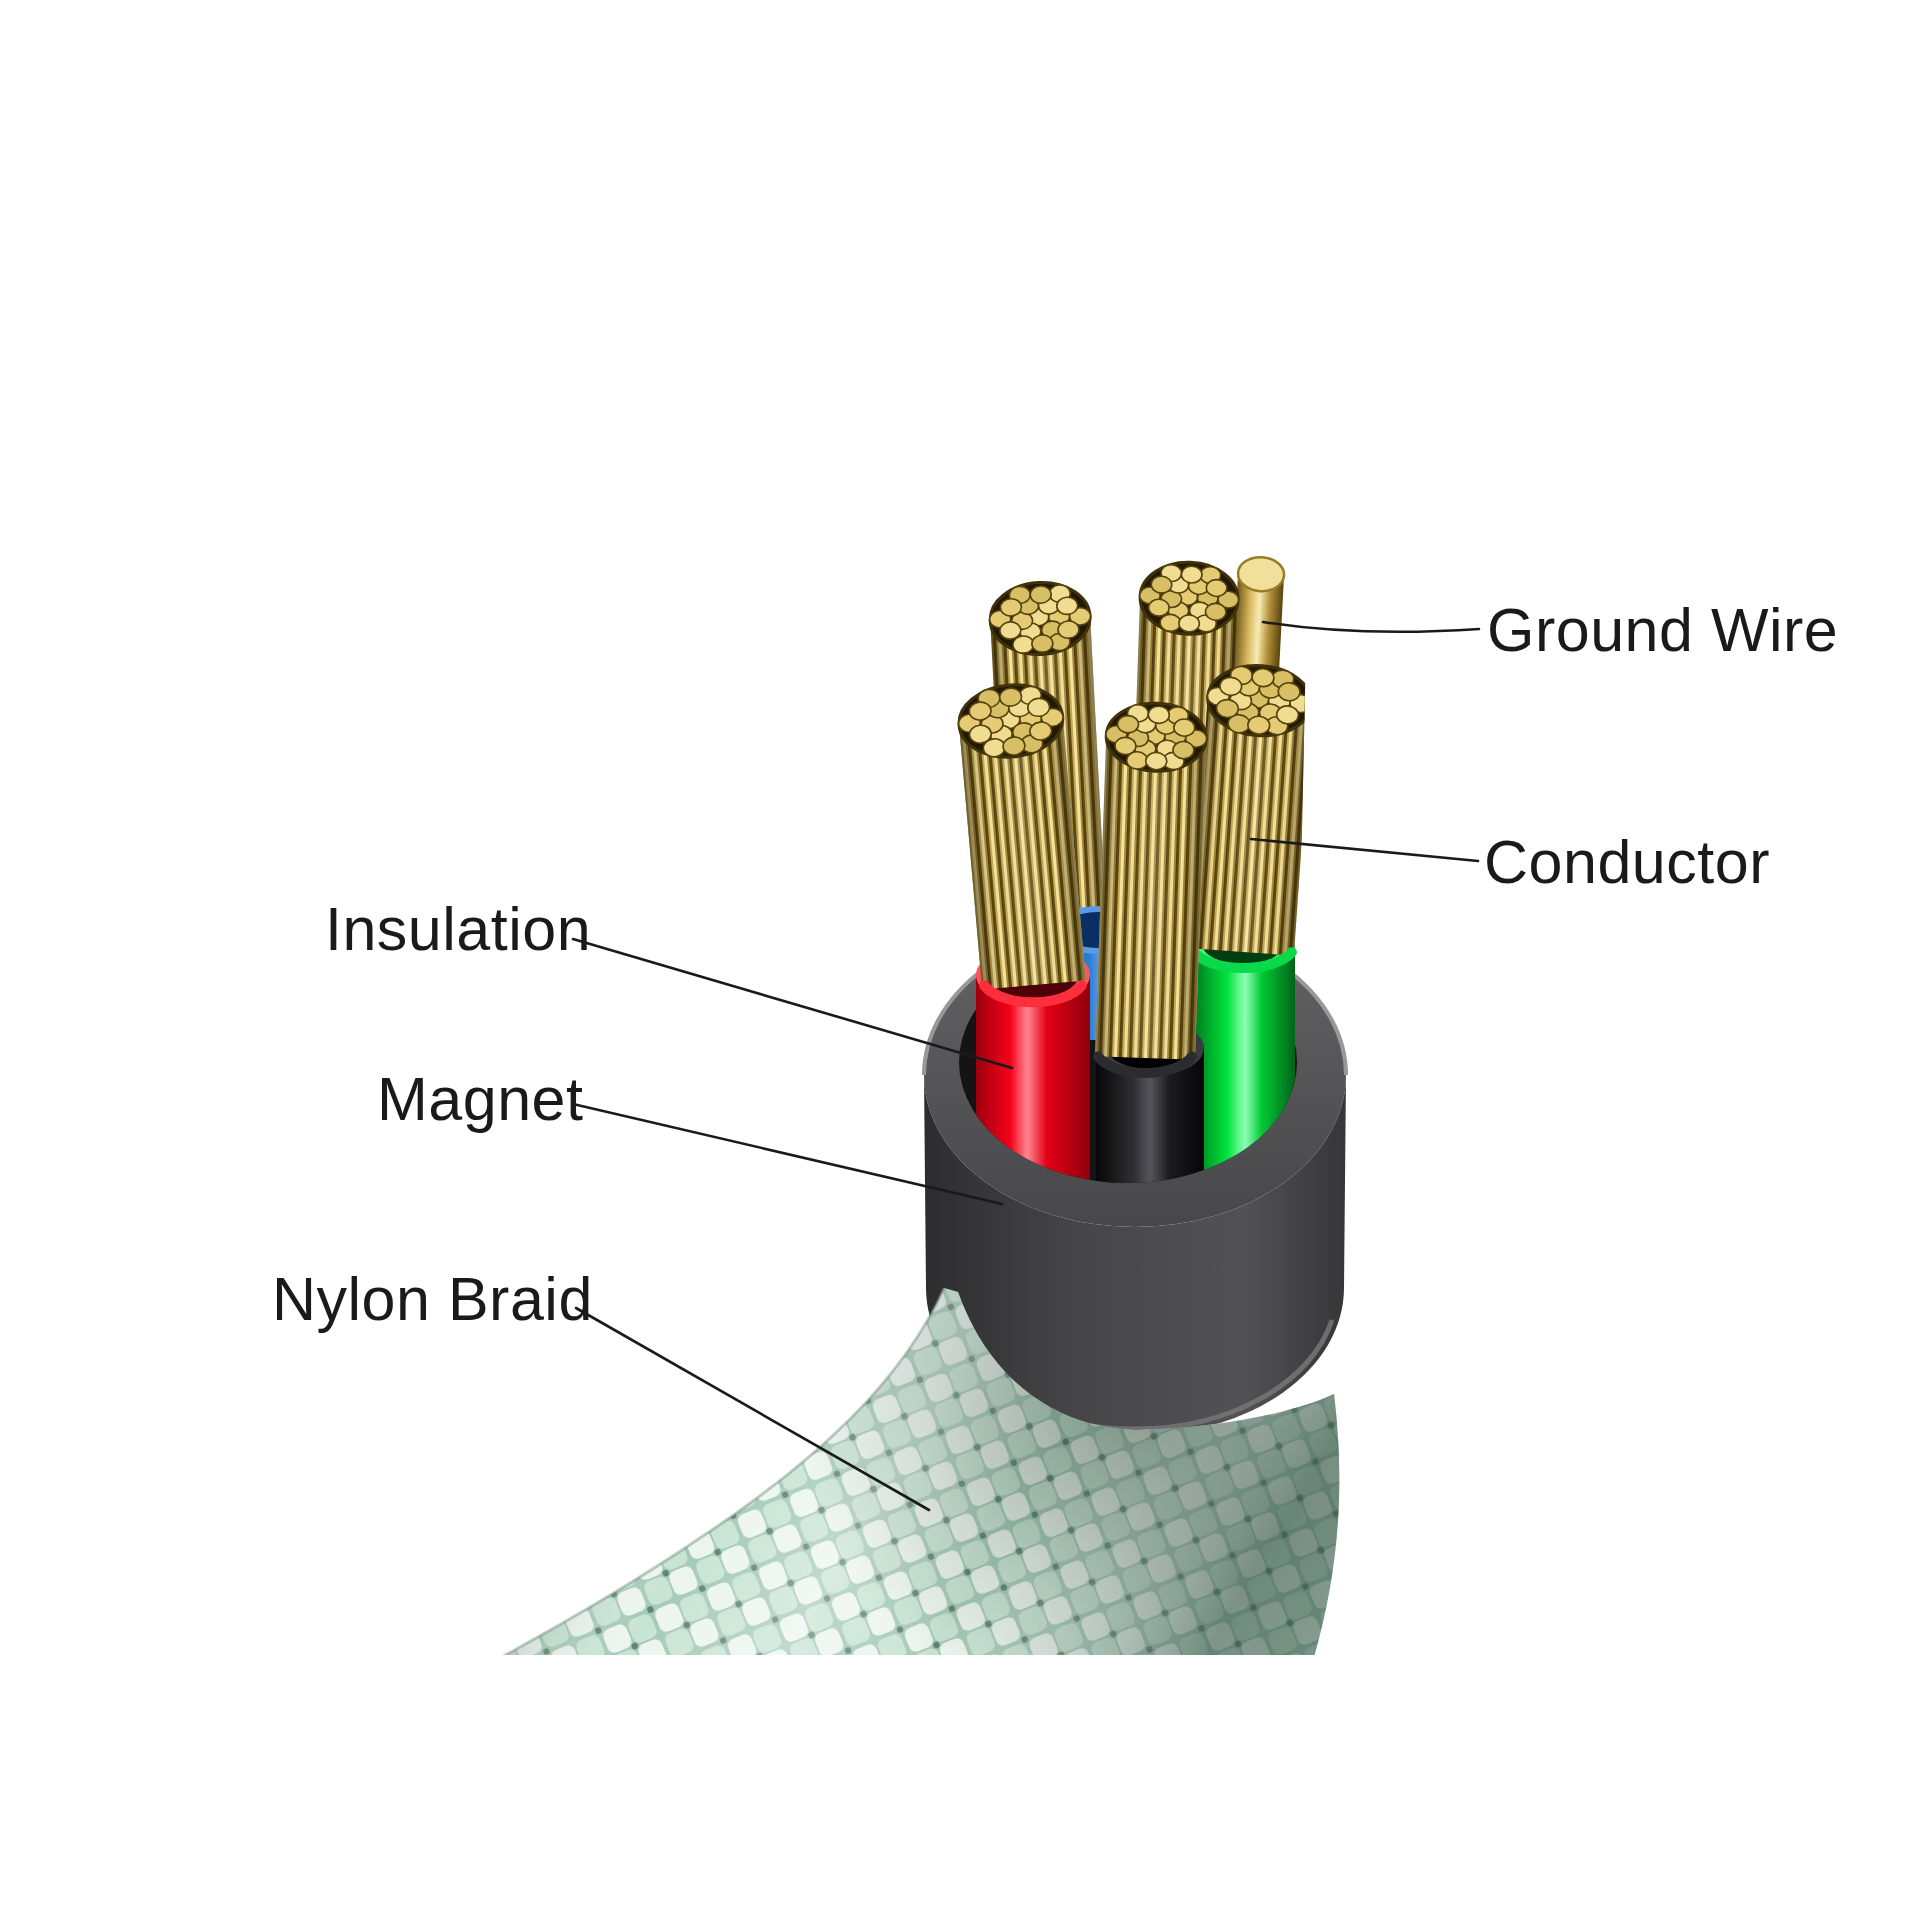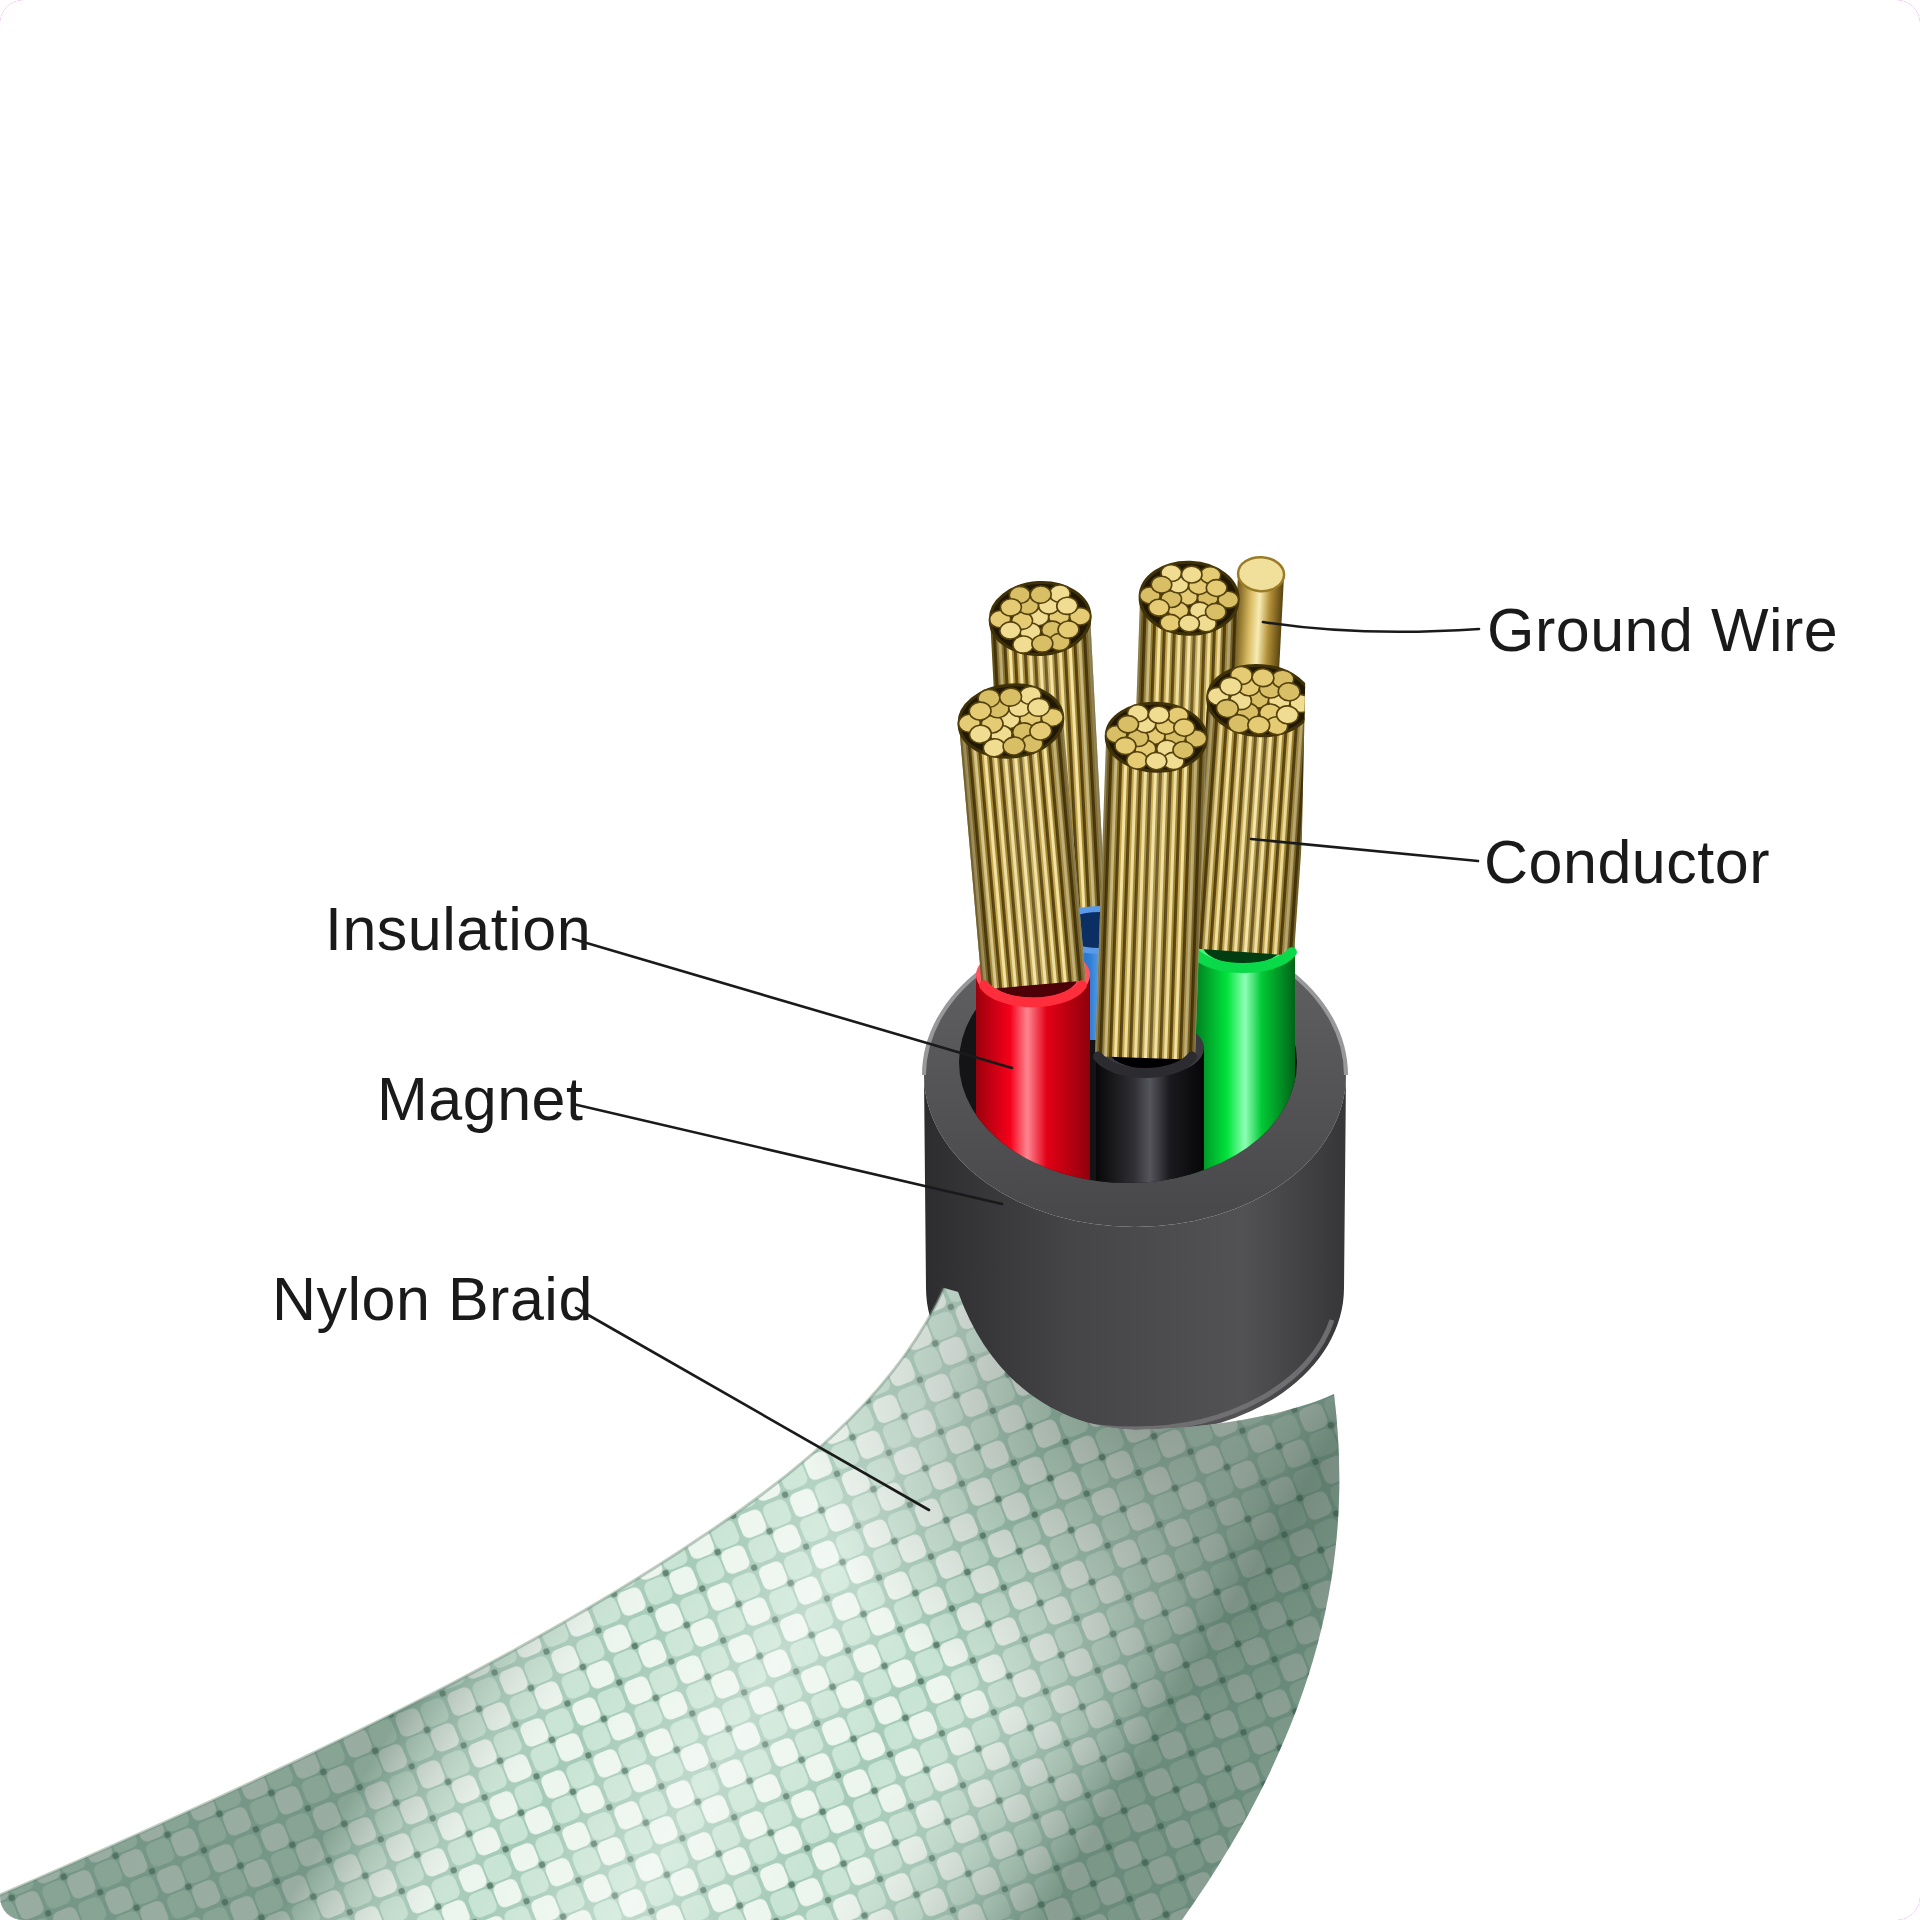--- a/index.html
+++ b/index.html
@@ -1,16 +1,16 @@
 <!DOCTYPE html>
 <html><head>
 <meta charset="utf-8">
 <style>
   html,body{margin:0;padding:0;background:#ffffff;}
-  .stage{position:relative;width:1920px;height:1920px;background:#d946ef;overflow:hidden;border-radius:23px;}
+  .stage{position:relative;width:1920px;height:1655px;background:#d946ef;overflow:hidden;}
   svg{display:block;}
   .lbl{font-family:"Liberation Sans", sans-serif;font-size:61px;fill:#1a1a1a;letter-spacing:0.5px;}
   .leader{stroke:#1a1a1a;stroke-width:2.6;fill:none;stroke-linecap:round;}
 </style>
 </head>
 <body>
 
 <div class="stage">
 <svg viewBox="0 0 1920 1920" width="1920" height="1920">
   <defs>

